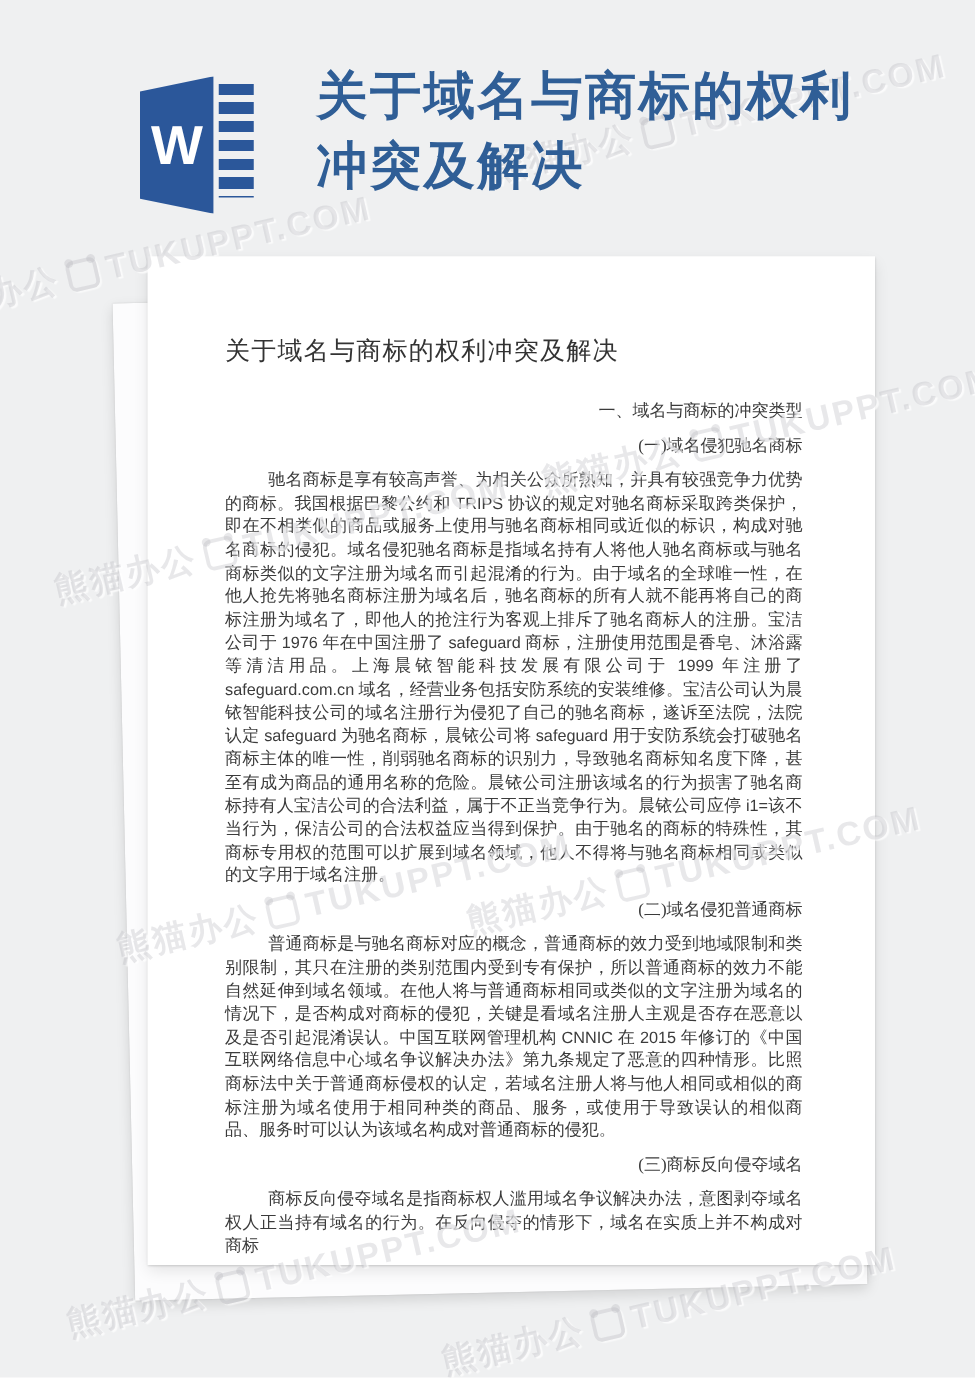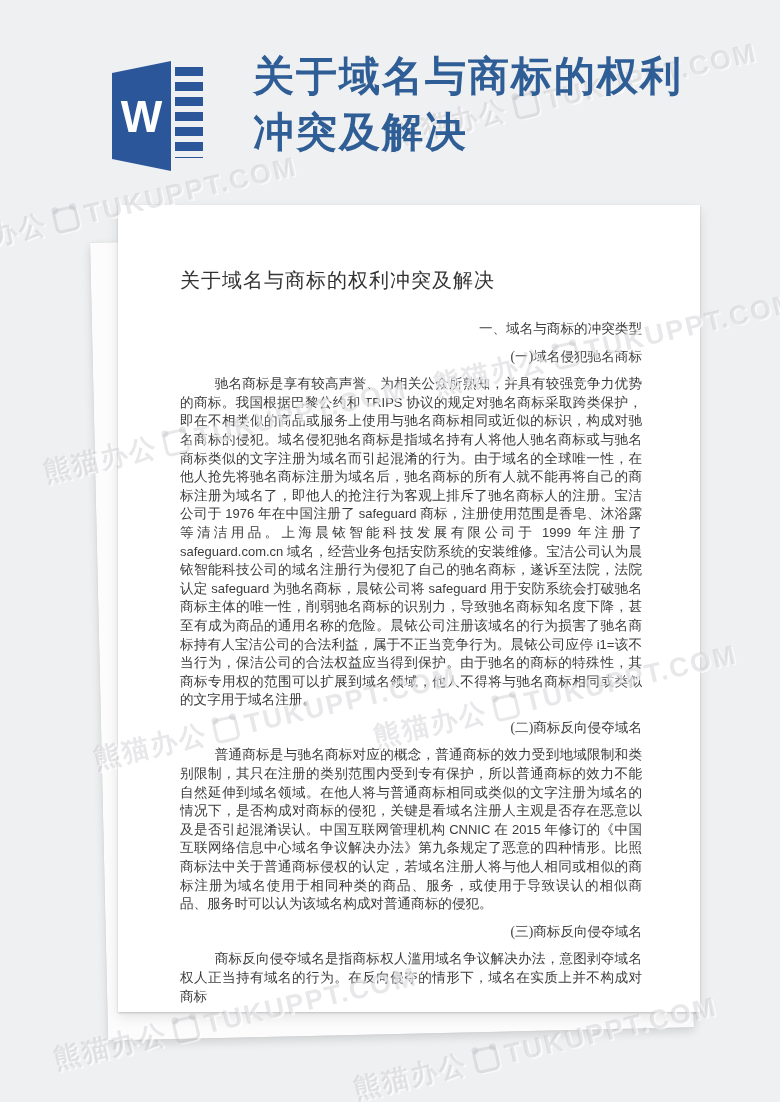--- a/index.html
+++ b/index.html
@@ -162,18 +162,18 @@
 </div>
 
 <div class="page-back"></div>
 
 <div class="page-main">
   <h1 class="doc-title">关于域名与商标的权利冲突及解决</h1>
   <div class="doc-body">
       <p class="para sec-heading">一、域名与商标的冲突类型</p>
       <p class="para sec-heading">(一)域名侵犯驰名商标</p>
       <p class="para body-text">驰名商标是享有较高声誉、为相关公众所熟知，并具有较强竞争力优势的商标。我国根据巴黎公约和 <span class="latin">TRIPS</span> 协议的规定对驰名商标采取跨类保护，即在不相类似的商品或服务上使用与驰名商标相同或近似的标识，构成对驰名商标的侵犯。域名侵犯驰名商标是指域名持有人将他人驰名商标或与驰名商标类似的文字注册为域名而引起混淆的行为。由于域名的全球唯一性，在他人抢先将驰名商标注册为域名后，驰名商标的所有人就不能再将自己的商标注册为域名了，即他人的抢注行为客观上排斥了驰名商标人的注册。宝洁公司于 <span class="latin">1976</span> 年在中国注册了 <span class="latin">safeguard</span> 商标，注册使用范围是香皂、沐浴露等清洁用品。上海晨铱智能科技发展有限公司于 <span class="latin">1999</span> 年注册了 <span class="latin">safeguard.com.cn</span> 域名，经营业务包括安防系统的安装维修。宝洁公司认为晨铱智能科技公司的域名注册行为侵犯了自己的驰名商标，遂诉至法院，法院认定 <span class="latin">safeguard</span> 为驰名商标，晨铱公司将 <span class="latin">safeguard</span> 用于安防系统会打破驰名商标主体的唯一性，削弱驰名商标的识别力，导致驰名商标知名度下降，甚至有成为商品的通用名称的危险。晨铱公司注册该域名的行为损害了驰名商标持有人宝洁公司的合法利益，属于不正当竞争行为。晨铱公司应停 <span class="latin">i1=</span>该不当行为，保洁公司的合法权益应当得到保护。由于驰名的商标的特殊性，其商标专用权的范围可以扩展到域名领域，他人不得将与驰名商标相同或类似的文字用于域名注册。</p>
-      <p class="para sec-heading">(二)商标反向侵夺域名</p>
+      <p class="para sec-heading">(二)域名侵犯普通商标</p>
       <p class="para body-text">普通商标是与驰名商标对应的概念，普通商标的效力受到地域限制和类别限制，其只在注册的类别范围内受到专有保护，所以普通商标的效力不能自然延伸到域名领域。在他人将与普通商标相同或类似的文字注册为域名的情况下，是否构成对商标的侵犯，关键是看域名注册人主观是否存在恶意以及是否引起混淆误认。中国互联网管理机构 <span class="latin">CNNIC</span> 在 <span class="latin">2015</span> 年修订的《中国互联网络信息中心域名争议解决办法》第九条规定了恶意的四种情形。比照商标法中关于普通商标侵权的认定，若域名注册人将与他人相同或相似的商标注册为域名使用于相同种类的商品、服务，或使用于导致误认的相似商品、服务时可以认为该域名构成对普通商标的侵犯。</p>
       <p class="para sec-heading">(三)商标反向侵夺域名</p>
       <p class="para body-text">商标反向侵夺域名是指商标权人滥用域名争议解决办法，意图剥夺域名权人正当持有域名的行为。在反向侵夺的情形下，域名在实质上并不构成对商标</p>
     </div>
 </div>
 
 </body></html>

